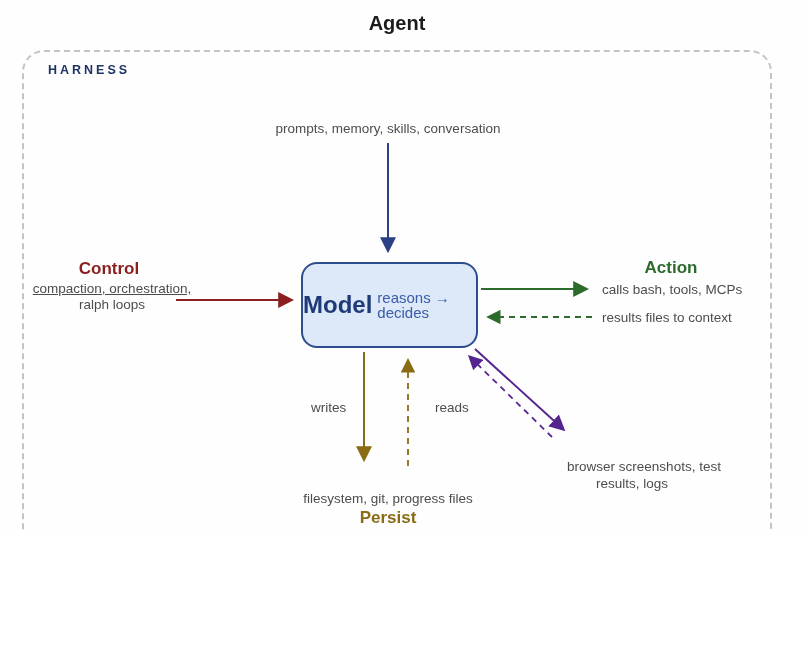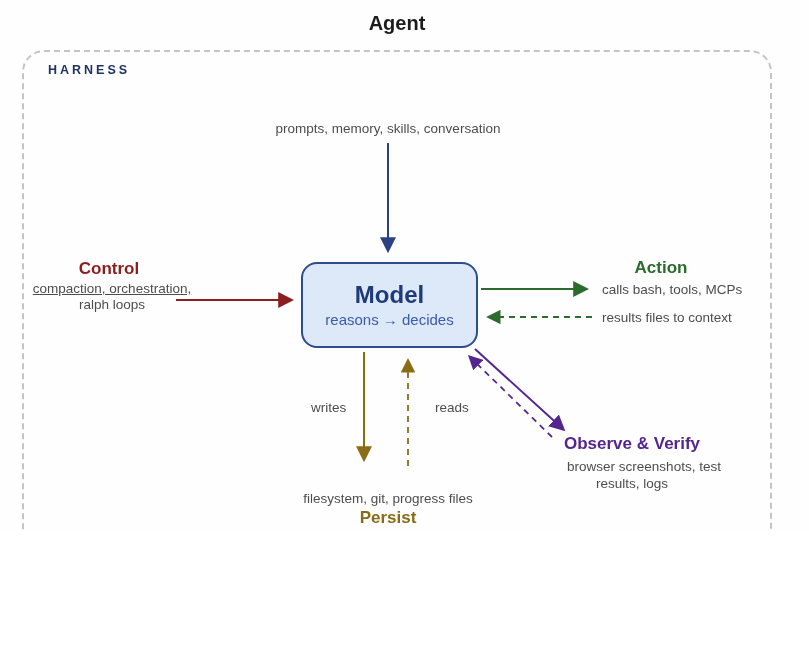--- a/index.html
+++ b/index.html
@@ -70,35 +70,34 @@
   }
   .edge-label {
     position: absolute;
     font-size: 13.5px;
     color: #4d4d4d;
     white-space: nowrap;
   }
 
   .c-navy   { color: #1e3a78; }
   .c-red    { color: #8b1f1f; }
-  .c-green  { color: #2d6b2d; }
+  .c-green  { color: #2d6b2d; margin-left: 10px; }
   .c-olive  { color: #8a6c15; }
   .c-purple { color: #55258f; }
 
   .model-box {
     position: absolute;
     left: 301px;
     top: 262px;
     width: 177px;
     height: 86px;
     background: #dde8f8;
     border: 2.5px solid #2e4d8f;
     border-radius: 16px;
     display: flex;
-    flex-direction: column;
     align-items: center;
     justify-content: center;
     gap: 5px;
   }
   .model-title {
     font-size: 24px;
     font-weight: bold;
     color: #1e3a78;
     line-height: 1;
   }
@@ -167,17 +166,16 @@
 
   <div class="node-title c-green" style="left:661px; top:258px;">Action</div>
   <div class="edge-label" style="left:602px; top:282px;">calls bash, tools, MCPs</div>
   <div class="edge-label" style="left:602px; top:310px;">results files to context</div>
 
   <div class="edge-label" style="left:311px; top:400px;">writes</div>
   <div class="edge-label" style="left:435px; top:400px;">reads</div>
   <div class="node-title c-olive" style="left:388px; top:468px;margin-top:40px;">Persist</div>
   <div class="node-sub" style="left:388px; top:491px;">filesystem, git, progress files</div>
 
-  <div class="node-title c-purple" style="left:632px; top:434px;">Observe &amp; Verify</div>
   <div class="node-sub" style="left:632px; top:459px;margin-left:12px;">browser screenshots, test</div>
   <div class="node-sub" style="left:632px; top:476px;">results, logs</div>
 
 </div>
 
 </body></html>

